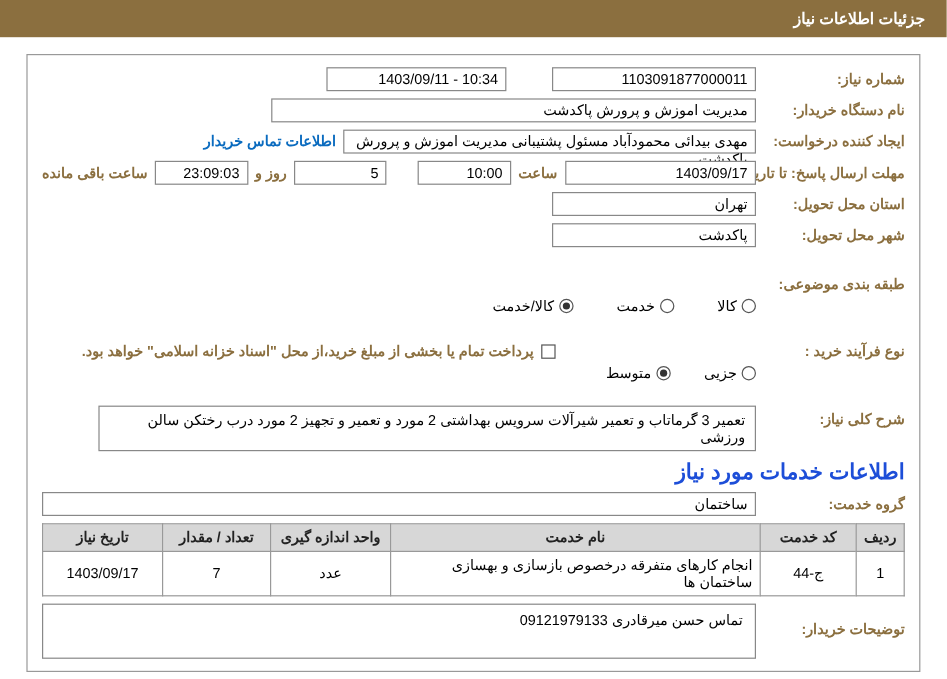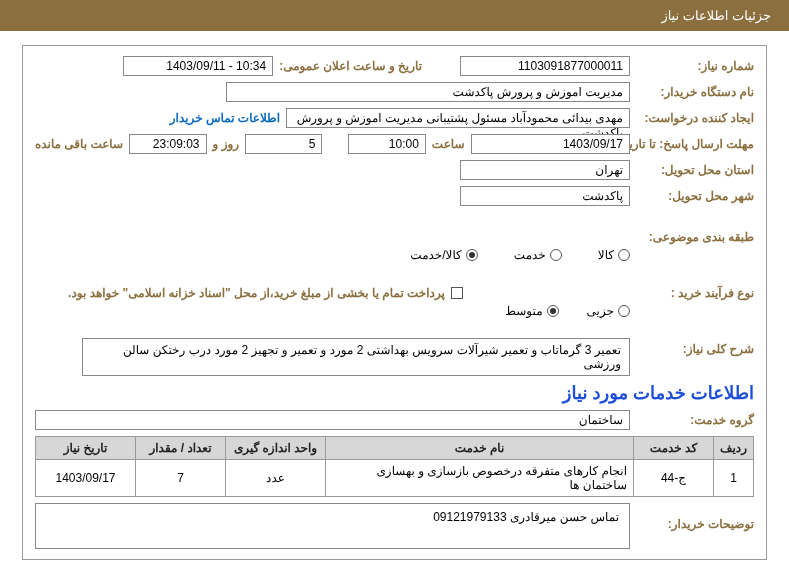--- a/index.html
+++ b/index.html
@@ -1,18 +1,18 @@
 <!DOCTYPE html>
 <html dir="rtl" lang="fa"><head>
 <meta charset="utf-8">
 <style>
 * { box-sizing: border-box; margin: 0; padding: 0; }
 body { font-family: Tahoma, Arial, sans-serif; font-size: 12px; direction: rtl; background: #fff; width: 789px; height: 566px; overflow: hidden; position: relative; }
 
-.header-bar { background: #8b6f3f; color: #fff; padding: 8px 18px; font-size: 13px; font-weight: normal; text-align: right; }
+.header-bar { background: #8b6f3f; color: #fff; padding: 8px 18px; font-size: 13px; font-weight: bold; text-align: right; }
 
 .body-area { padding: 14px 22px 4px 22px; position: relative; }
 
 .form-panel { border: 1px solid #999; padding: 10px 12px 4px 12px; position: relative; background: #fff; }
 
 .row { display: flex; flex-direction: row; align-items: center; margin-bottom: 6px; gap: 6px; flex-wrap: nowrap; }
 
 .lbl { color: #8b6f3f; font-size: 12px; font-weight: bold; white-space: nowrap; text-align: right; }
 
 .field { border: 1px solid #888; background: #fff; padding: 2px 6px; font-size: 12px; color: #000; text-align: right; height: 20px; line-height: 15px; }
@@ -71,21 +71,20 @@
       <text x="472" y="88" font-family="Arial" font-size="42" fill="#222">.net</text>
     </svg>
   </div>
 
   <div class="form-panel">
 
     <div class="row">
       <span class="lbl" style="width:118px">شماره نیاز:</span>
       <span class="field center" style="width:170px">1103091877000011</span>
       <span style="flex:0 0 26px"></span>
-      <span class="lbl">تاریخ و ساعت اعلان عمومی:</span>
       <span class="field center ltr" style="width:150px">1403/09/11 - 10:34</span>
     </div>
 
     <div class="row">
       <span class="lbl" style="width:118px">نام دستگاه خریدار:</span>
       <span class="field" style="width:404px">مدیریت اموزش و پرورش پاکدشت</span>
     </div>
 
     <div class="row">
       <span class="lbl" style="width:118px">ایجاد کننده درخواست:</span>

